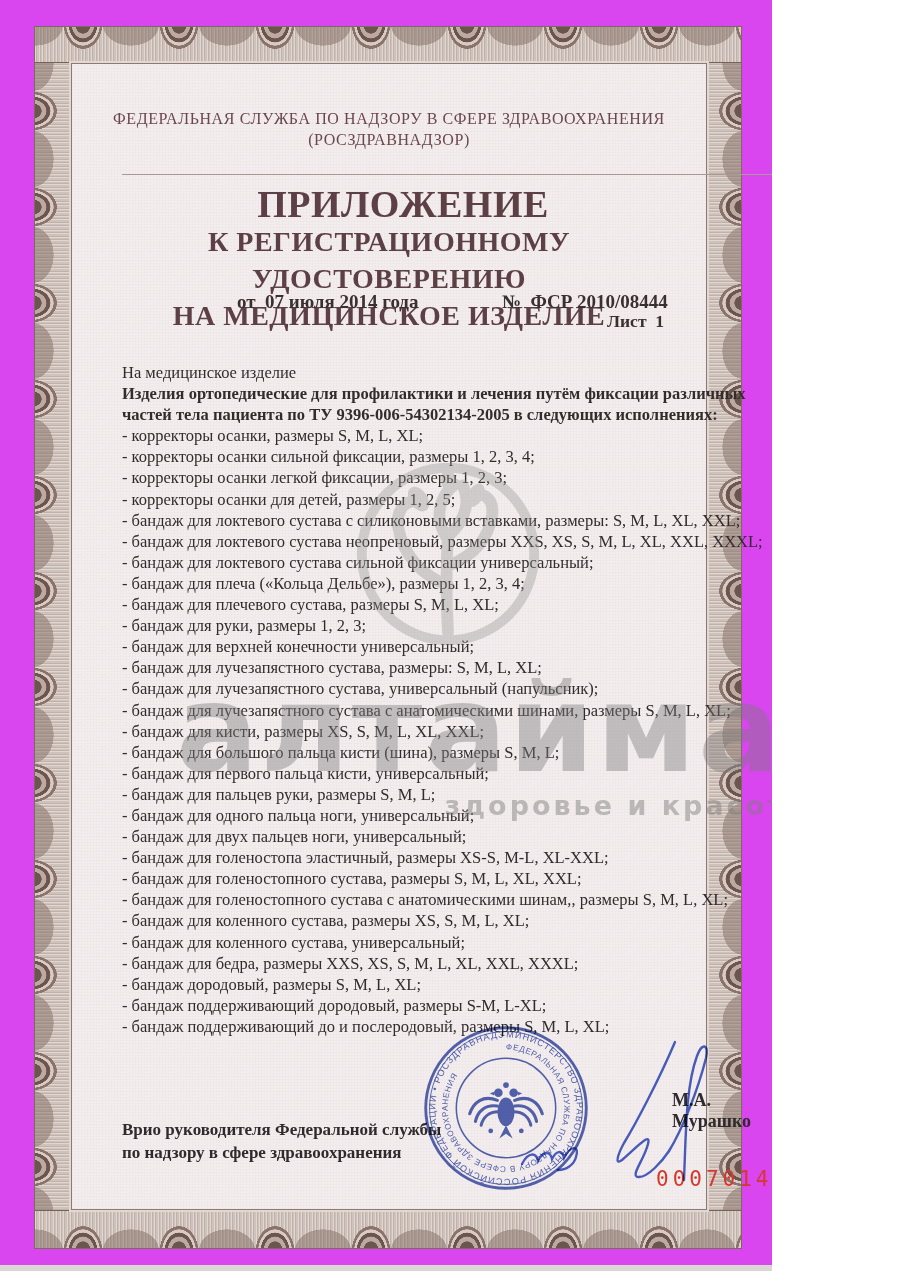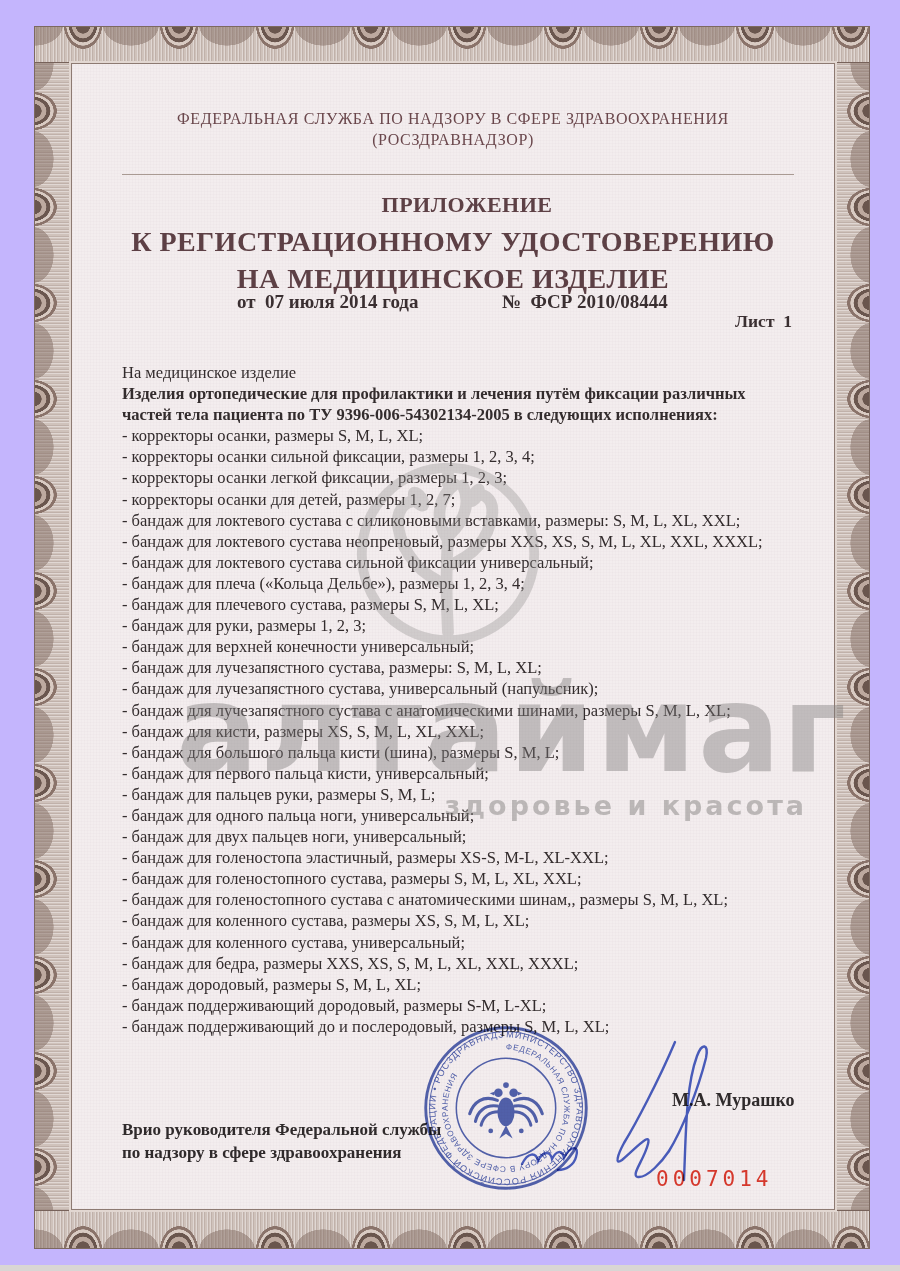--- a/index.html
+++ b/index.html
@@ -1,18 +1,18 @@
 <!DOCTYPE html>
 <html><head>
 <meta charset="utf-8">
 <style>
   html,body{margin:0;padding:0;background:#ffffff;}
   .page{
-    position:relative;width:900px;height:1271px;overflow:hidden;
-    background:#c4b5fd;
+    position:relative;width:772px;height:1271px;overflow:hidden;
+    background:#d946ef;
     font-family:"Liberation Serif","DejaVu Serif",serif;
   }
   .page::after{content:"";position:absolute;left:0;right:0;bottom:0;height:6px;background:#d9d6d4;}
   .cert{
     position:absolute;left:34px;top:26px;right:30px;bottom:22px;
     border:1px solid #7c6960;background:#cfc2bb;
   }
   
   .band{position:absolute;background-color:#cfc2bb;}
   .band-top{left:0;right:0;top:0;height:36px;
@@ -55,21 +55,21 @@
       repeating-linear-gradient(0deg,rgba(205,185,195,.07) 0 1px,rgba(0,0,0,0) 1px 3px),
       repeating-linear-gradient(90deg,rgba(190,175,185,.06) 0 1px,rgba(0,0,0,0) 1px 3px);
     border:1.5px solid #8d7a72;
     box-shadow:0 0 0 2px #e2d7d1;
   }
   .header{position:absolute;top:44px;left:0;right:0;text-align:center;
     color:#6a474c;font-size:16px;letter-spacing:.6px;line-height:21px;z-index:2;}
   .rule{position:absolute;top:110px;left:50px;width:672px;height:1px;background:#a99a93;z-index:2;}
   .title{position:absolute;top:122px;left:0;right:0;text-align:center;
     color:#5d4045;font-weight:bold;font-size:28px;line-height:37px;letter-spacing:.5px;z-index:2;}
-  .title .t1{font-size:22px;padding-left:28px;}
+  .title .t1{font-size:38px;padding-left:28px;}
   .meta{position:absolute;top:227px;left:0;right:0;height:26px;z-index:2;color:#3a2f31;font-weight:bold;font-size:19px;}
   .meta-date{position:absolute;left:165px;white-space:pre;}
   .meta-number{position:absolute;left:430px;white-space:pre;}
   .sheet{position:absolute;top:247px;right:42px;color:#3a2f31;font-weight:bold;font-size:17.5px;white-space:pre;z-index:2;}
   .body{position:absolute;top:298px;left:50px;width:699px;color:#332c2d;font-size:16.5px;line-height:21.1px;z-index:2;}
   .intro{font-weight:normal;}
   .product-title{font-weight:bold;width:676px;}
   .item{font-weight:normal;}
   .sign{position:absolute;top:1054px;left:50px;color:#2f2a2b;font-weight:bold;font-size:17px;line-height:23px;z-index:2;}
   .sign-name{position:absolute;top:1026px;left:600px;color:#2f2a2b;font-weight:bold;font-size:18px;z-index:2;}
@@ -119,21 +119,21 @@
 
       <div class="sheet">Лист  1</div>
 
       <div class="body">
         <div class="intro">На медицинское изделие</div>
         <div class="product-title">Изделия ортопедические для профилактики и лечения путём фиксации различных частей тела пациента по ТУ 9396-006-54302134-2005 в следующих исполнениях:</div>
         <div>
             <div class="item">- корректоры осанки, размеры S, M, L, XL;</div>
             <div class="item">- корректоры осанки сильной фиксации, размеры 1, 2, 3, 4;</div>
             <div class="item">- корректоры осанки легкой фиксации, размеры 1, 2, 3;</div>
-            <div class="item">- корректоры осанки для детей, размеры 1, 2, 7;</div>
+            <div class="item">- корректоры осанки для детей, размеры 1, 2, 5;</div>
             <div class="item">- бандаж для локтевого сустава с силиконовыми вставками, размеры: S, M, L, XL, XXL;</div>
             <div class="item">- бандаж для локтевого сустава неопреновый, размеры XXS, XS, S, M, L, XL, XXL, XXXL;</div>
             <div class="item">- бандаж для локтевого сустава сильной фиксации универсальный;</div>
             <div class="item">- бандаж для плеча («Кольца Дельбе»), размеры 1, 2, 3, 4;</div>
             <div class="item">- бандаж для плечевого сустава, размеры S, M, L, XL;</div>
             <div class="item">- бандаж для руки, размеры 1, 2, 3;</div>
             <div class="item">- бандаж для верхней конечности универсальный;</div>
             <div class="item">- бандаж для лучезапястного сустава, размеры: S, M, L, XL;</div>
             <div class="item">- бандаж для лучезапястного сустава, универсальный (напульсник);</div>
             <div class="item">- бандаж для лучезапястного сустава с анатомическими шинами, размеры S, M, L, XL;</div>

